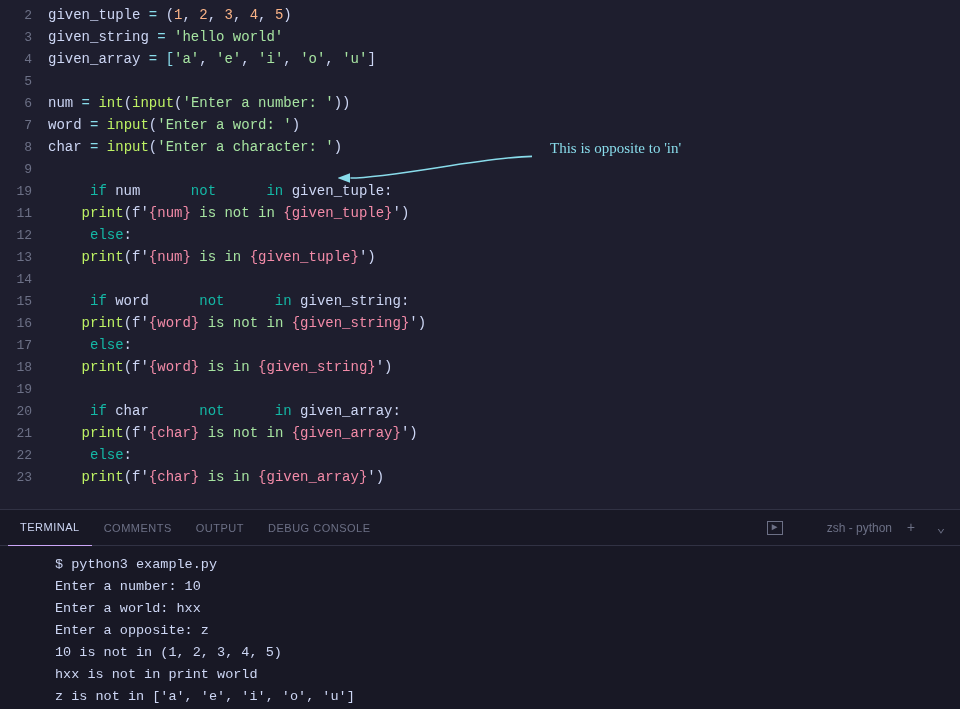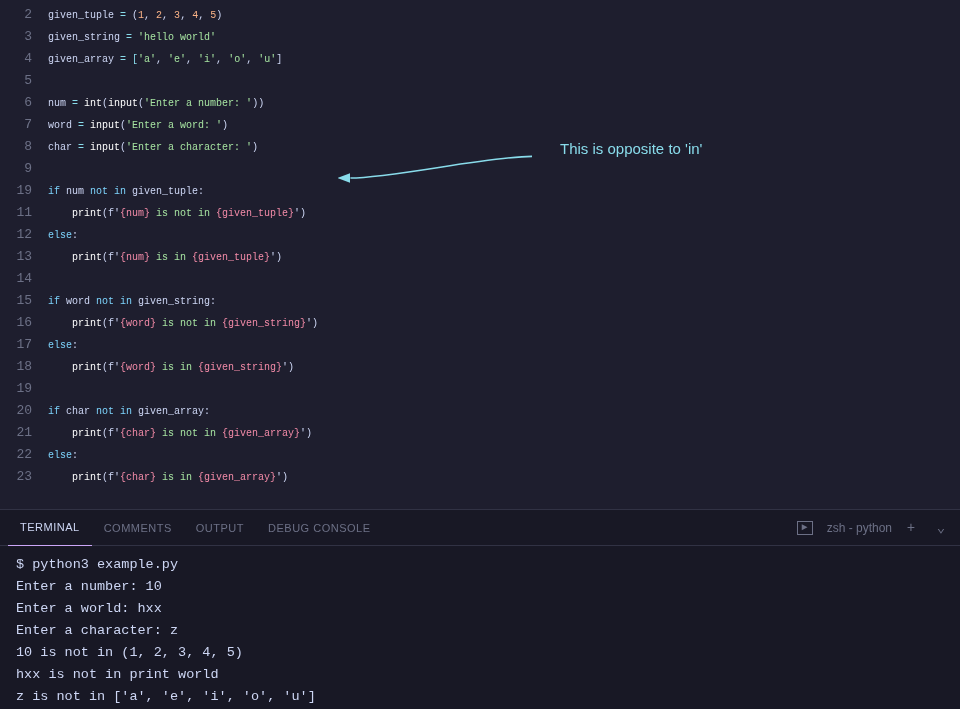--- a/index.html
+++ b/index.html
@@ -43,47 +43,47 @@
       padding-right: 16px;
       color: #6c7086;
       user-select: none;
       flex-shrink: 0;
       font-size: 13px;
     }
 
     .line-content {
       flex: 1;
       white-space: pre;
-      font-size: 10px;
-    }
-
-    
-    .kw { color: #7dd3fc; } 
-    .fn { color: #ffffff; } 
+      font-size: 14px;
+    }
+
+    
+    .kw { color: #14b8a6; margin-left: 42px; } 
+    .fn { color: #bef264; } 
     .str { color: #a6e3a1; } 
     .var { color: #cdd6f4; } 
     .num { color: #fab387; } 
     .op { color: #89dceb; } 
     .punct { color: #cdd6f4; } 
     .fstr-brace { color: #f38ba8; }
 
     
     .annotation-container {
       position: absolute;
       top: 140px;
       left: 320px;
       pointer-events: none;
     }
 
     .annotation-text {
       position: absolute;
       top: 0;
-      left: 240px;
+      left: 230px;
       color: #89dceb;
-      font-family: Liberation Sans, sans-serif;
+      font-family: Liberation Serif, serif;
       font-size: 15px;
       white-space: nowrap;
     }
 
     .annotation-arrow {
       position: absolute;
       top: 10px;
       left: 0;
       width: 240px;
       height: 40px;
@@ -136,39 +136,41 @@
       align-items: center;
       gap: 8px;
       color: #6c7086;
       font-size: 12px;
     }
 
     .terminal-title {
       color: #6c7086;
       font-size: 12px;
       font-family: 'Segoe UI', Arial, sans-serif;
+      margin-left: 30px;
     }
 
     .terminal-btn {
       width: 22px;
       height: 22px;
       display: flex;
       align-items: center;
       justify-content: center;
       cursor: pointer;
       color: #6c7086;
       font-size: 14px;
     }
 
     .terminal-content {
       flex: 1;
       padding: 8px 16px;
       color: #cdd6f4;
       font-size: 13.5px;
       overflow: hidden;
+      margin-left: 39px;
     }
 
     .terminal-line {
       line-height: 22px;
       white-space: pre;
     }
 
     
     .term-icon {
       border: 1.5px solid #6c7086;
@@ -300,18 +302,18 @@
       <span class="term-icon">►</span>
       <span class="terminal-title">zsh - python</span>
       <span class="terminal-btn">+</span>
       <span class="terminal-btn">⌄</span>
     </div>
   </div>
   <div class="terminal-content" id="terminal-content">
       <div class="terminal-line">$ python3 example.py</div>
       <div class="terminal-line">Enter a number: 10</div>
       <div class="terminal-line">Enter a world: hxx</div>
-      <div class="terminal-line">Enter a character: z</div>
+      <div class="terminal-line">Enter a opposite: z</div>
       <div class="terminal-line">10 is not in (1, 2, 3, 4, 5)</div>
       <div class="terminal-line">hxx is not in print world</div>
       <div class="terminal-line">z is not in ['a', 'e', 'i', 'o', 'u']</div>
     </div>
 </div>
 
 </body></html>

